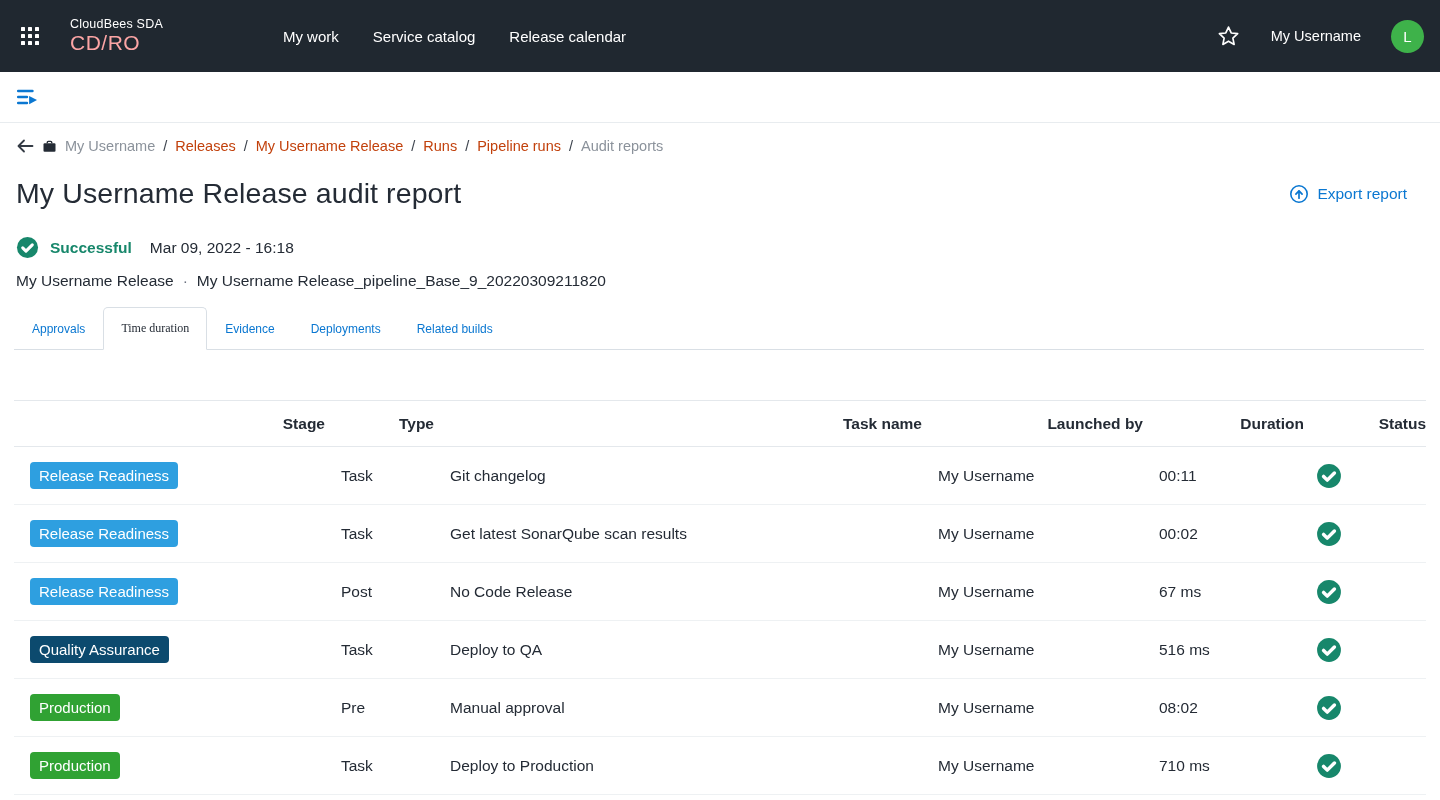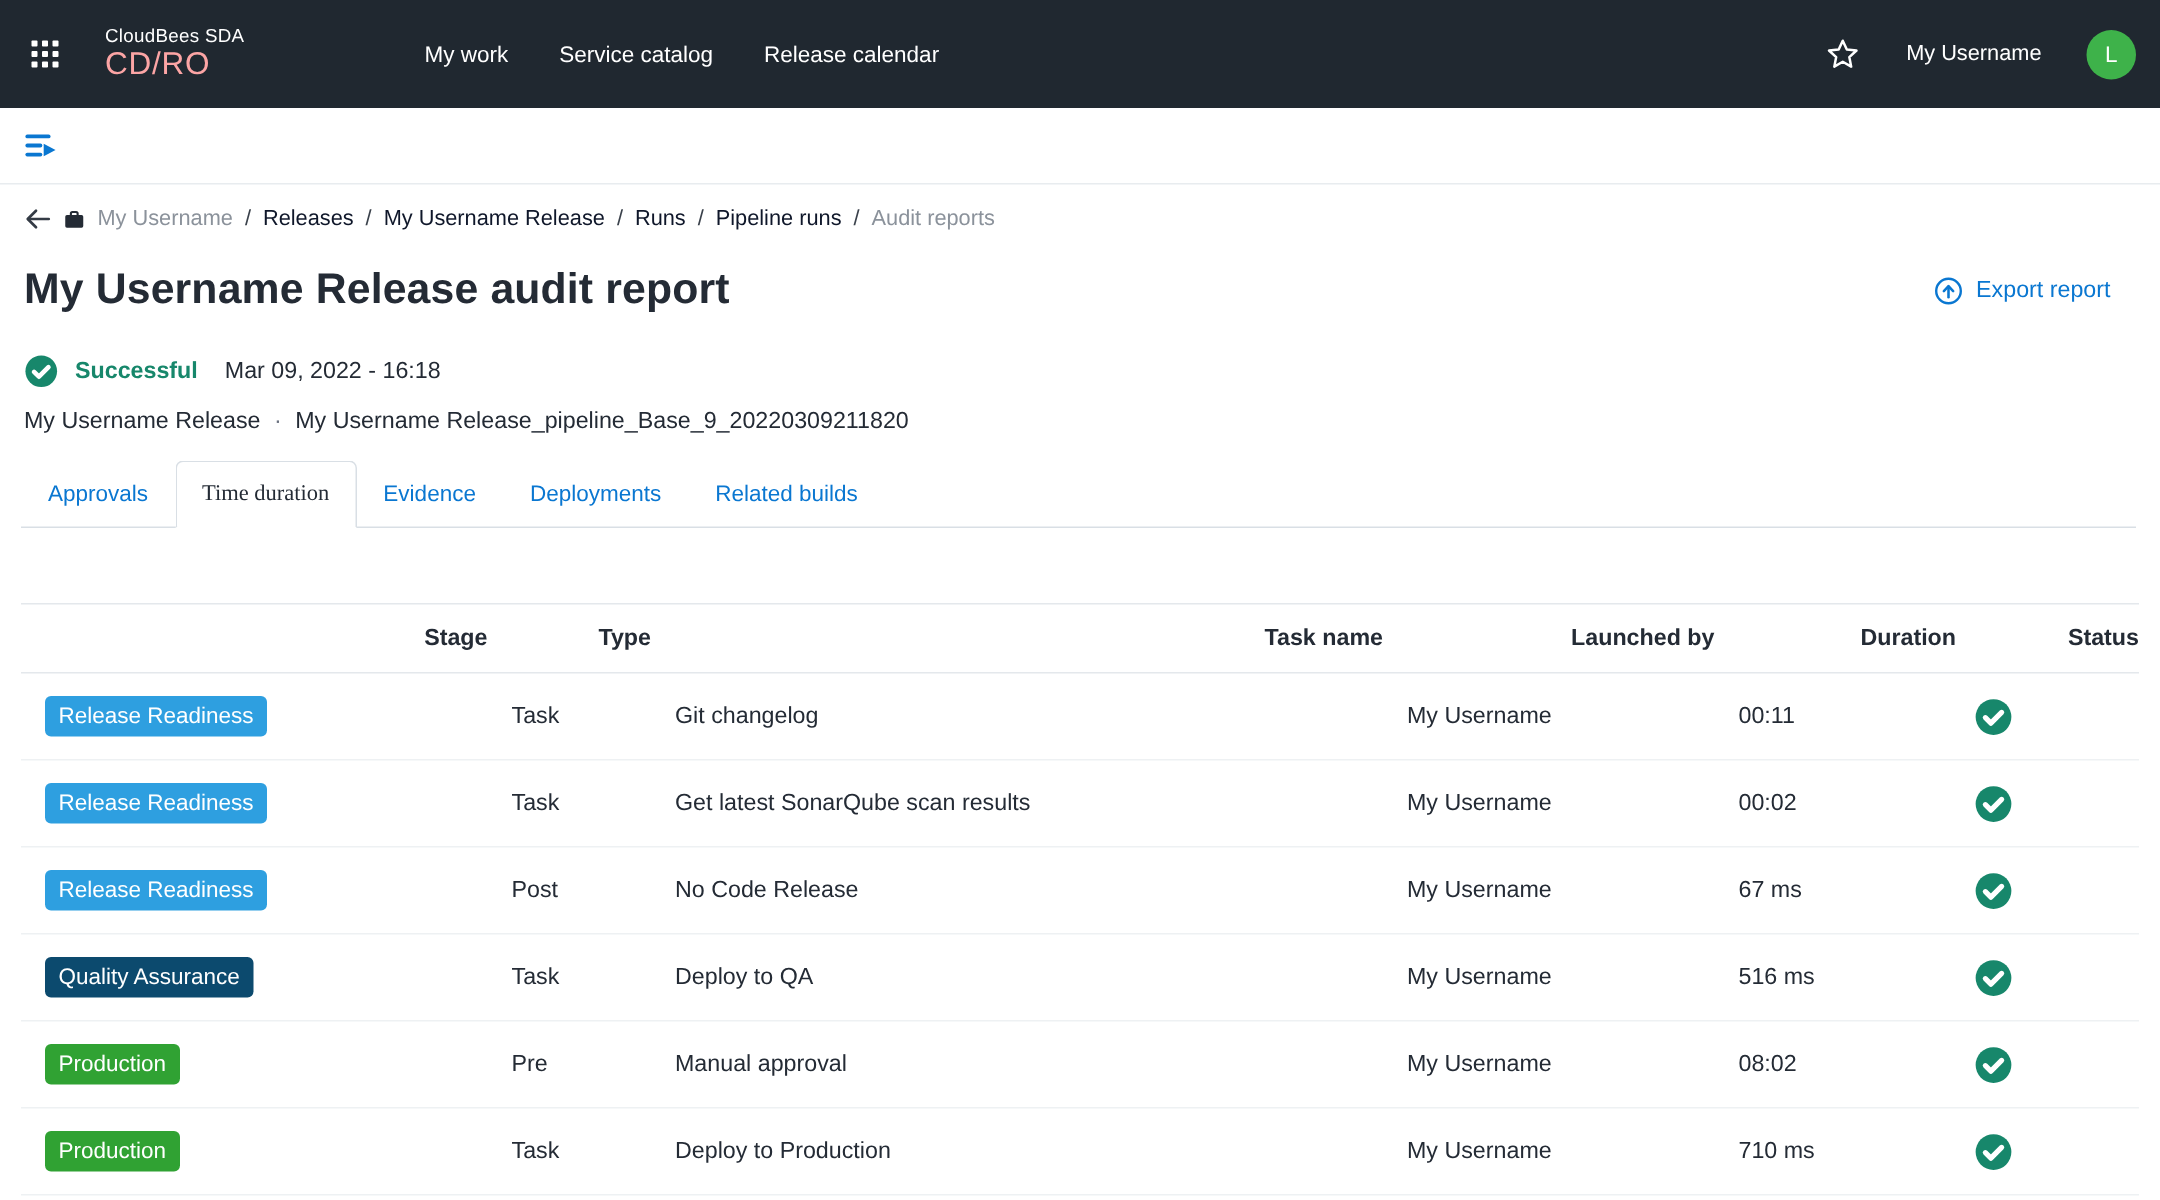--- a/index.html
+++ b/index.html
@@ -20,40 +20,40 @@
     display: flex; align-items: center; justify-content: center; font-size: 15px; cursor: pointer; }
 
   
   .toolbar { height: 51px; background: #fff; border-bottom: 1px solid #e8ecef;
     display: flex; align-items: center; padding: 0 16px; }
   .expand-btn { cursor: pointer; display: flex; align-items: center; }
 
   
   .breadcrumb { display: flex; align-items: center; gap: 8px; padding: 15px 16px 11px 16px;
     font-size: 14.5px; }
-  .crumb { color: #0f172a; cursor: pointer; white-space: nowrap; }
+  .crumb { color: #c2410c; cursor: pointer; white-space: nowrap; }
   .crumb.muted { color: #8b929b; }
   .crumb-sep { color: #3a414b; }
   .back-btn, .crumb-case { display: flex; align-items: center; cursor: pointer; }
 
   
   .page-header { display: flex; align-items: center; justify-content: space-between; padding: 12px 33px 0 16px; }
-  .page-title { font-size: 28.5px; font-weight: 700; color: #242b35; letter-spacing: .1px; }
+  .page-title { font-size: 28.5px; font-weight: 400; color: #242b35; letter-spacing: .1px; }
   .export-link { display: flex; align-items: center; gap: 8px; color: #0a77d1; font-size: 15.5px; cursor: pointer; }
 
   
   .status-line { display: flex; align-items: center; gap: 11px; margin: 26px 16px 0 16px; }
   .status-label { color: #17876b; font-size: 15.5px; font-weight: 700; }
   .status-date { color: #242b35; font-size: 15.5px; margin-left: 7px; }
   .subtitle-line { margin: 13px 16px 0 16px; font-size: 15.5px; color: #242b35; display: flex; align-items: center; gap: 9px; }
   .subtitle-sep { color: #6b7280; }
 
   
   .tabs { display: flex; align-items: flex-end; margin: 17px 16px 0 14px; border-bottom: 1px solid #d9dfe5; }
-  .tab { padding: 13px 18px; font-size: 15px; color: #0a77d1; cursor: pointer; white-space: nowrap; }
+  .tab { padding: 13px 18px; font-size: 12px; color: #0a77d1; cursor: pointer; white-space: nowrap; }
   .tab.active { color: #242b35; background: #fff; border: 1px solid #d9dfe5; border-bottom: 1px solid #fff;
     border-radius: 5px 5px 0 0; margin-bottom: -1px; padding: 13px 17px; font-family: Liberation Serif, serif; }
 
   
   .table { margin: 50px 14px 0 14px; }
   .t-row { display: grid; grid-template-columns: 311px 109px 488px 221px 161px 1fr; align-items: center; }
   .t-head { border-top: 1px solid #e4e8ec; border-bottom: 1px solid #e4e8ec; height: 47px;
     font-weight: 700; font-size: 15.5px; text-align: right; }
   .t-body-row { height: 58px; border-bottom: 1px solid #eef1f3; font-size: 15.5px; }
   .t-cell { padding-left: 16px; }

